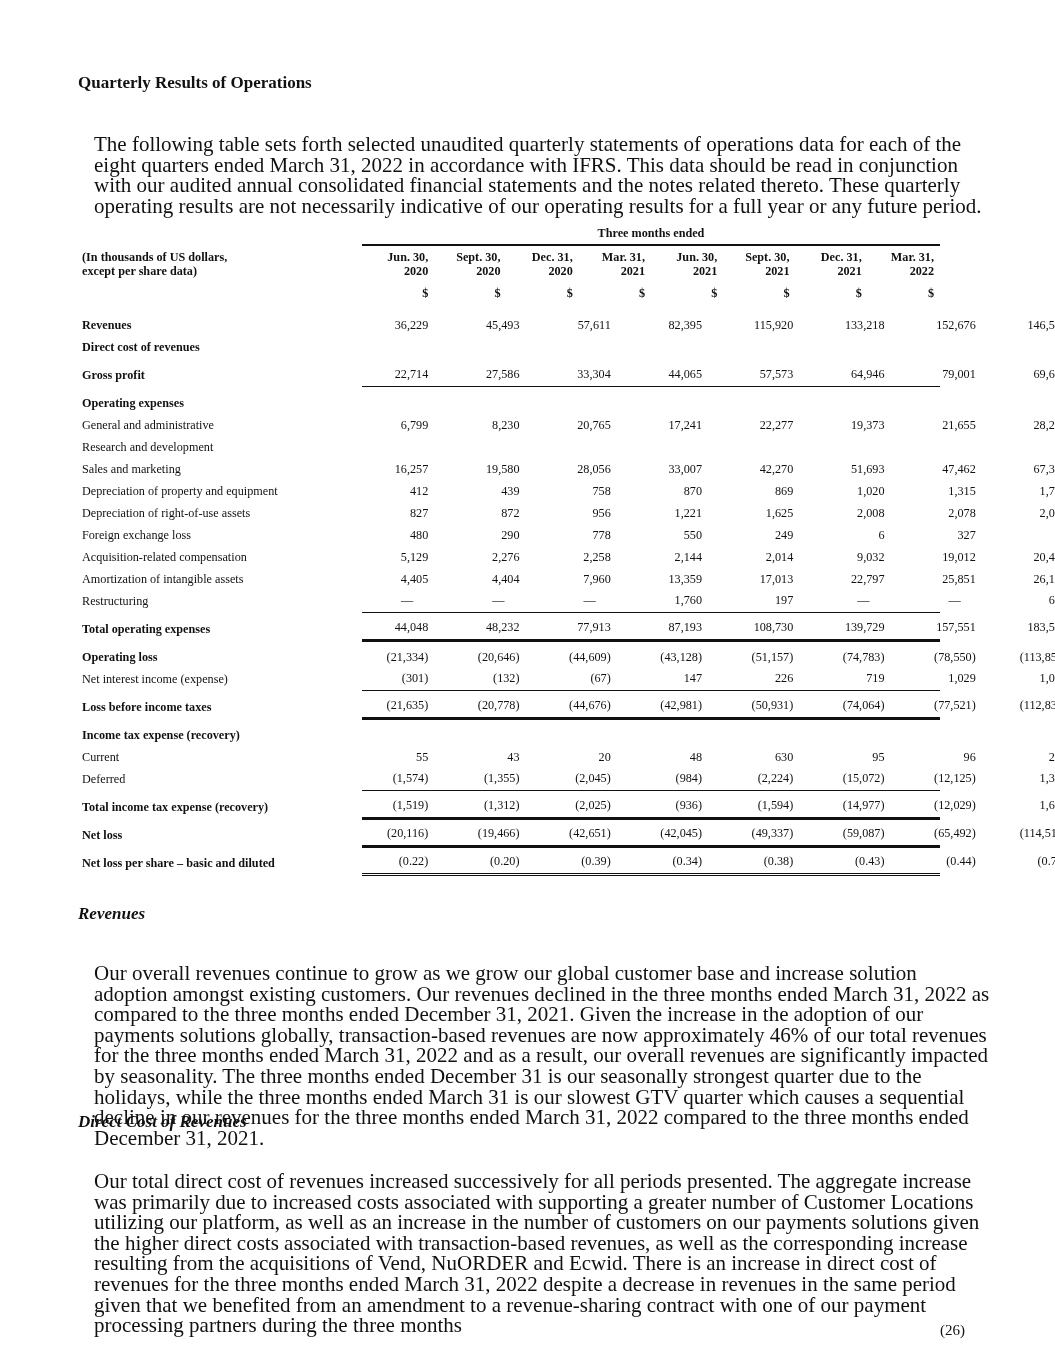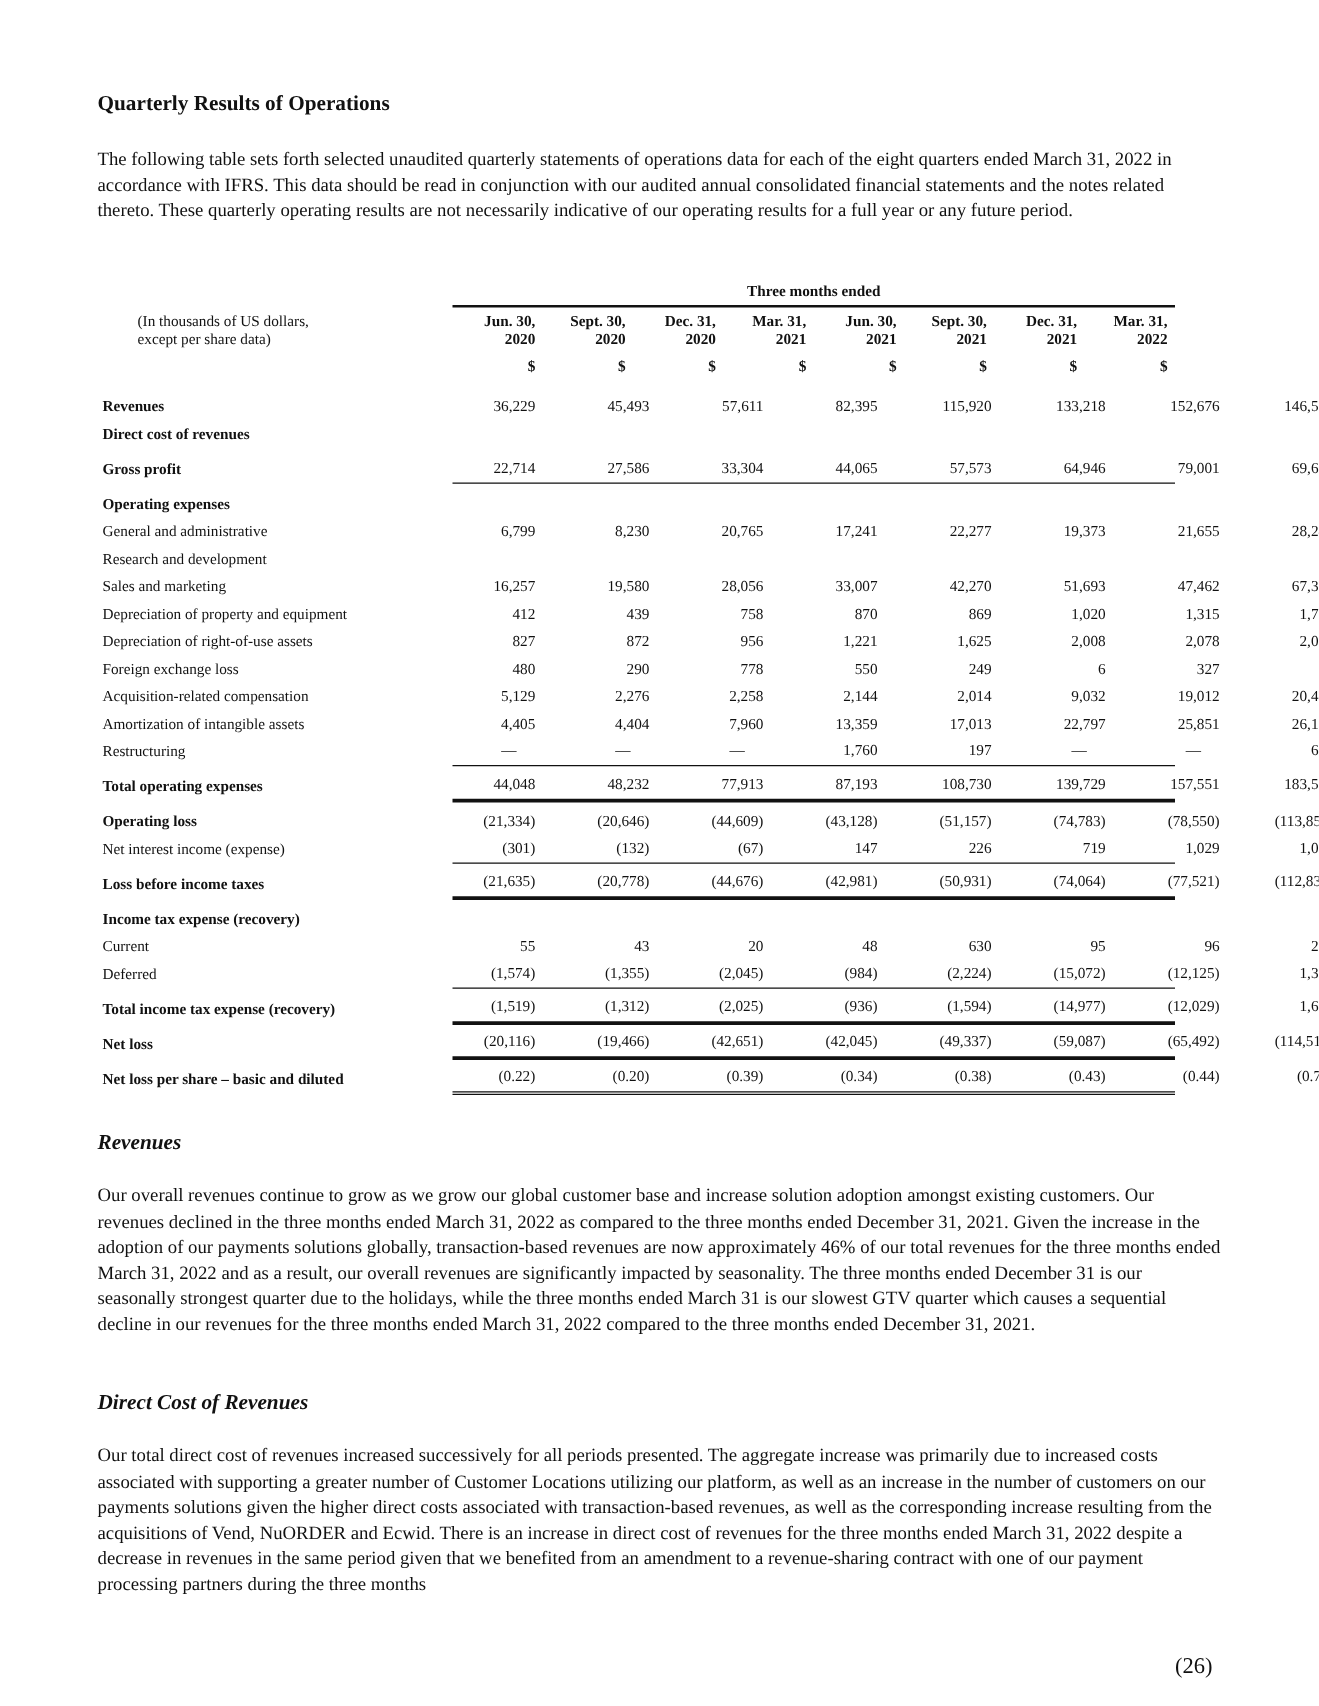--- a/index.html
+++ b/index.html
@@ -7,22 +7,22 @@
       width: 1055px; height: 1365px; position: relative; overflow: hidden;
       font-family: "Liberation Serif", "DejaVu Serif", serif;
       color: #111111;
     }
     .page { position: absolute; left: 78px; top: 0; width: 900px; }
     h2.sec-title {
       position: absolute; left: 0; top: 73px; margin: 0;
       font-size: 17px; font-weight: bold;
     }
     .para {
-      position: absolute; left: 0; margin: 0;
-      font-size: 15px; line-height: 20.6px; width: 900px;
+      position: absolute; left: 0; margin: 16px;
+      font-size: 21px; line-height: 20.6px; width: 900px;
     }
     #intro { top: 118px; }
     h3.sub-title {
       position: absolute; left: 0; margin: 0;
       font-size: 17px; font-weight: bold; font-style: italic;
     }
     #rev-title { top: 904px; }
     #rev-para { top: 947px; }
     #dcr-title { top: 1112px; }
     #dcr-para { top: 1155px; }
@@ -47,34 +47,34 @@
     .under2 .cells { border-bottom: 3px solid #111; }
     .under3 .cells { border-bottom: 3.5px double #111; }
 
     .hdr-3m {
       position: absolute; left: 284px; width: 578px; top: 0; height: 18px;
       text-align: center; font-weight: bold; font-size: 12.2px;
       border-bottom: 2px solid #111;
     }
     .hdr-row { position: absolute; top: 24px; left: 0; width: 866px; height: 34px; }
     .hdr-lbl {
-      position: absolute; left: 4px; top: 0; font-weight: normal; line-height: 14px; width: 260px; margin-left: 28px;
+      position: absolute; left: 4px; top: 0; font-weight: bold; line-height: 14px; width: 260px;
     }
     .hdr-cols { position: absolute; left: 284px; top: 0; width: 578px; display: flex; }
     .hdr-col {
       width: 72.25px; flex: none; text-align: right; font-weight: bold;
       line-height: 14px; padding-right: 6px; box-sizing: border-box;
     }
     .cur-row { position: absolute; top: 60px; left: 284px; width: 578px; display: flex; }
     .cur-col { width: 72.25px; flex: none; text-align: right; font-weight: bold; padding-right: 6px; box-sizing: border-box; }
     .body-rows { position: absolute; top: 88px; left: 0; width: 866px; }
     .gap-sm { height: 6px; }
 
     .page-num {
-      position: absolute; left: 940px; top: 1322px; font-size: 18px;
+      position: absolute; left: 940px; top: 1322px; font-size: 15px;
     }
   </style>
 </head>
 <body>
 
 <div class="page">
   <h2 class="sec-title">Quarterly Results of Operations</h2>
   <p class="para" id="intro">The following table sets forth selected unaudited quarterly statements of operations data for each of the eight quarters ended March 31, 2022 in accordance with IFRS. This data should be read in conjunction with our audited annual consolidated financial statements and the notes related thereto. These quarterly operating results are not necessarily indicative of our operating results for a full year or any future period.</p>
 
   <h3 class="sub-title" id="rev-title">Revenues</h3>

